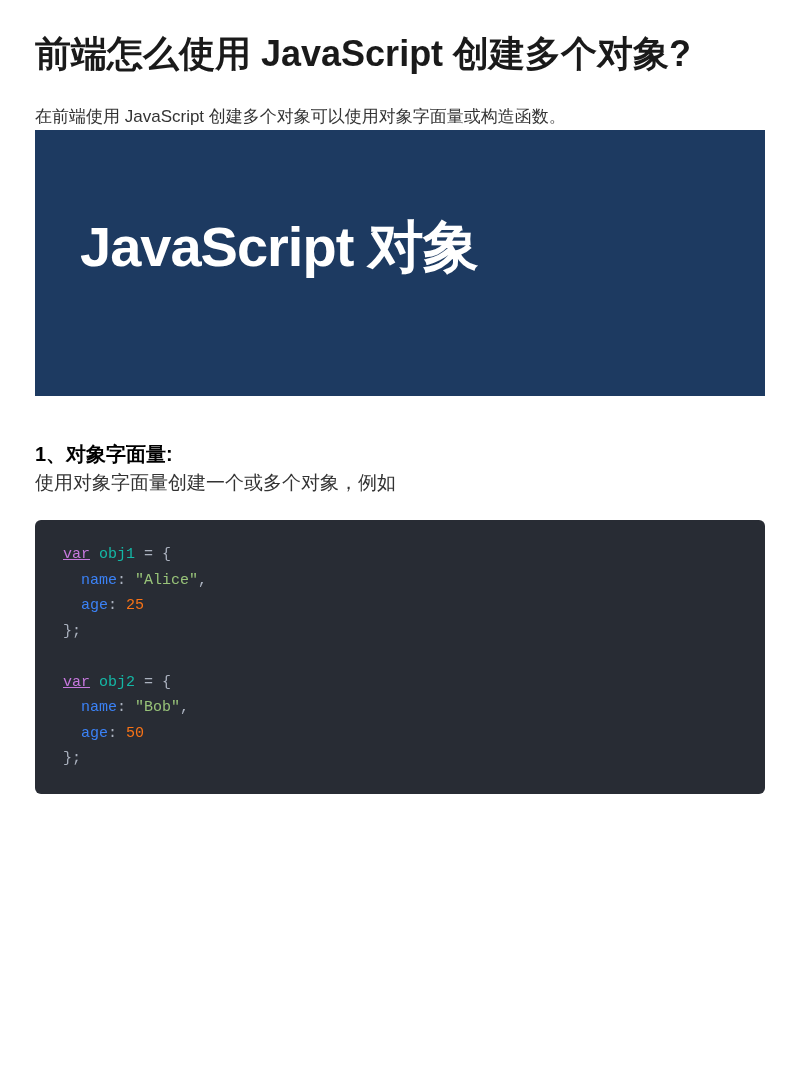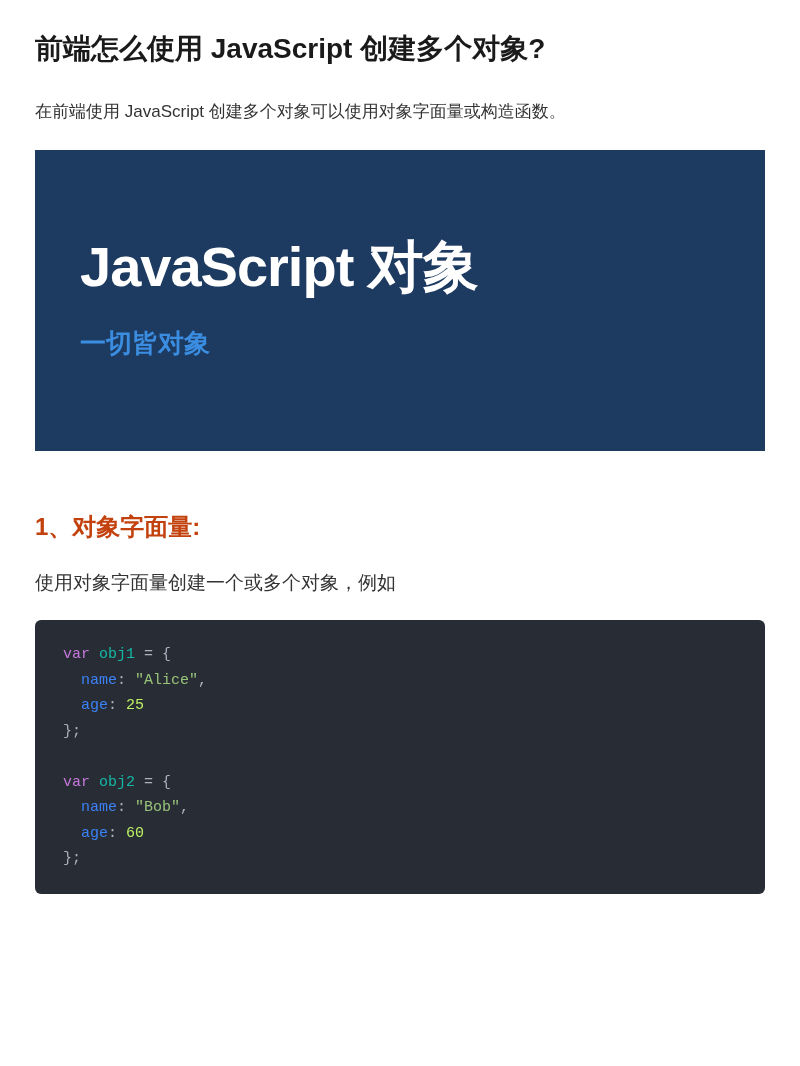--- a/index.html
+++ b/index.html
@@ -8,108 +8,106 @@
       box-sizing: border-box;
     }
     body {
       font-family: -apple-system, BlinkMacSystemFont, "Segoe UI", "PingFang SC", "Hiragino Sans GB", "Microsoft YaHei", sans-serif;
       background: #ffffff;
       padding: 30px 35px;
       width: 800px;
       color: #1a1a1a;
     }
     .page-title {
-      font-size: 28px;
+      font-size: 36px;
       font-weight: 700;
       line-height: 1.35;
-      margin-bottom: 30px;
+      margin-bottom: 24px;
       color: #1a1a1a;
     }
     .intro-text {
       font-size: 17px;
       color: #333;
-      margin-bottom: 25px;
       line-height: 1.6;
     }
     .banner {
       background: #1d3a61;
       padding: 80px 45px 90px 45px;
-      margin-bottom: 60px;
+      margin-bottom: 45px;
     }
     .banner-title {
       font-size: 56px;
       font-weight: 700;
       color: #ffffff;
       margin-bottom: 20px;
       letter-spacing: -1px;
     }
     .banner-subtitle {
       font-size: 26px;
       font-weight: 600;
       color: #3a8de0;
     }
     .section-heading {
-      font-size: 24px;
+      font-size: 20px;
       font-weight: 700;
-      color: #c2410c;
-      margin-bottom: 25px;
+      color: #000000;
     }
     .section-text {
       font-size: 19px;
       color: #333;
       margin-bottom: 22px;
       line-height: 1.6;
     }
     .code-block {
       background: #282c34;
       border-radius: 6px;
       padding: 22px 28px;
       font-family: "Menlo", "Monaco", "Consolas", "Courier New", monospace;
       font-size: 15px;
       line-height: 1.7;
       color: #abb2bf;
       white-space: pre;
       overflow-x: auto;
     }
     .code-block .kw {
       color: #c678dd;
+      text-decoration: underline;
     }
     .code-block .var {
       color: #14b8a6;
     }
     .code-block .prop {
       color: #3b82f6;
     }
     .code-block .str {
       color: #98c379;
     }
     .code-block .num {
-      color: #bef264;
+      color: #f97316;
     }
     .code-block .punc {
       color: #abb2bf;
     }
   </style>
 </head>
 <body>
 
 <h1 class="page-title">前端怎么使用 JavaScript 创建多个对象?</h1>
 
 <p class="intro-text">在前端使用 JavaScript 创建多个对象可以使用对象字面量或构造函数。</p>
 
 <div class="banner">
   <div class="banner-title">JavaScript 对象</div>
-  <div class="banner-subtitle">一切皆对象</div>
 </div>
 
 <h2 class="section-heading">1、对象字面量:</h2>
 
 <p class="section-text">使用对象字面量创建一个或多个对象，例如</p>
 
 <div class="code-block"><span class="kw">var</span> <span class="var">obj1</span><span class="punc"> = {</span>
   <span class="prop">name</span><span class="punc">: </span><span class="str">"Alice"</span><span class="punc">,</span>
   <span class="prop">age</span><span class="punc">: </span><span class="num">25</span>
 <span class="punc">};</span>
 
 <span class="kw">var</span> <span class="var">obj2</span><span class="punc"> = {</span>
   <span class="prop">name</span><span class="punc">: </span><span class="str">"Bob"</span><span class="punc">,</span>
-  <span class="prop">age</span><span class="punc">: </span><span class="num">60</span>
+  <span class="prop">age</span><span class="punc">: </span><span class="num">50</span>
 <span class="punc">};</span></div>
 
 </body></html>

